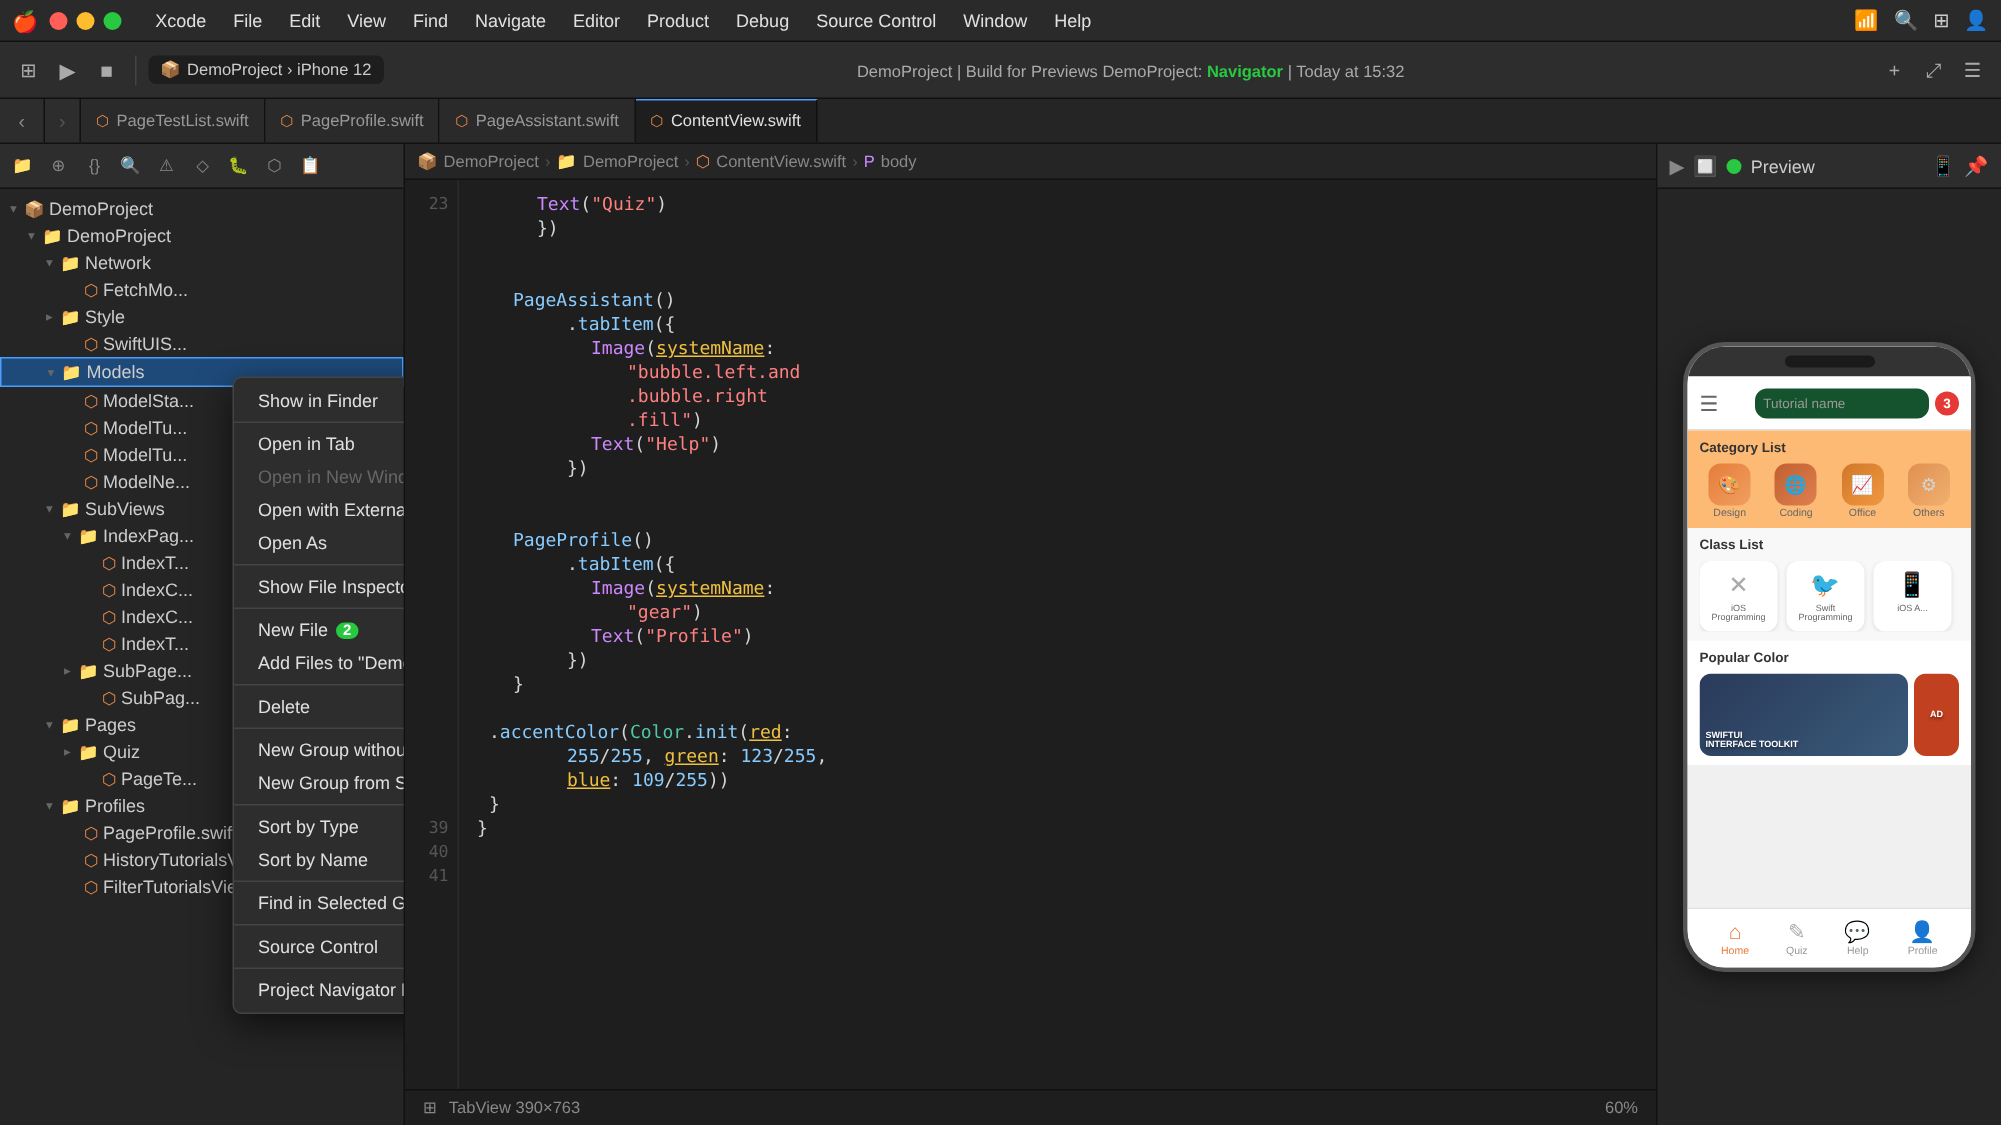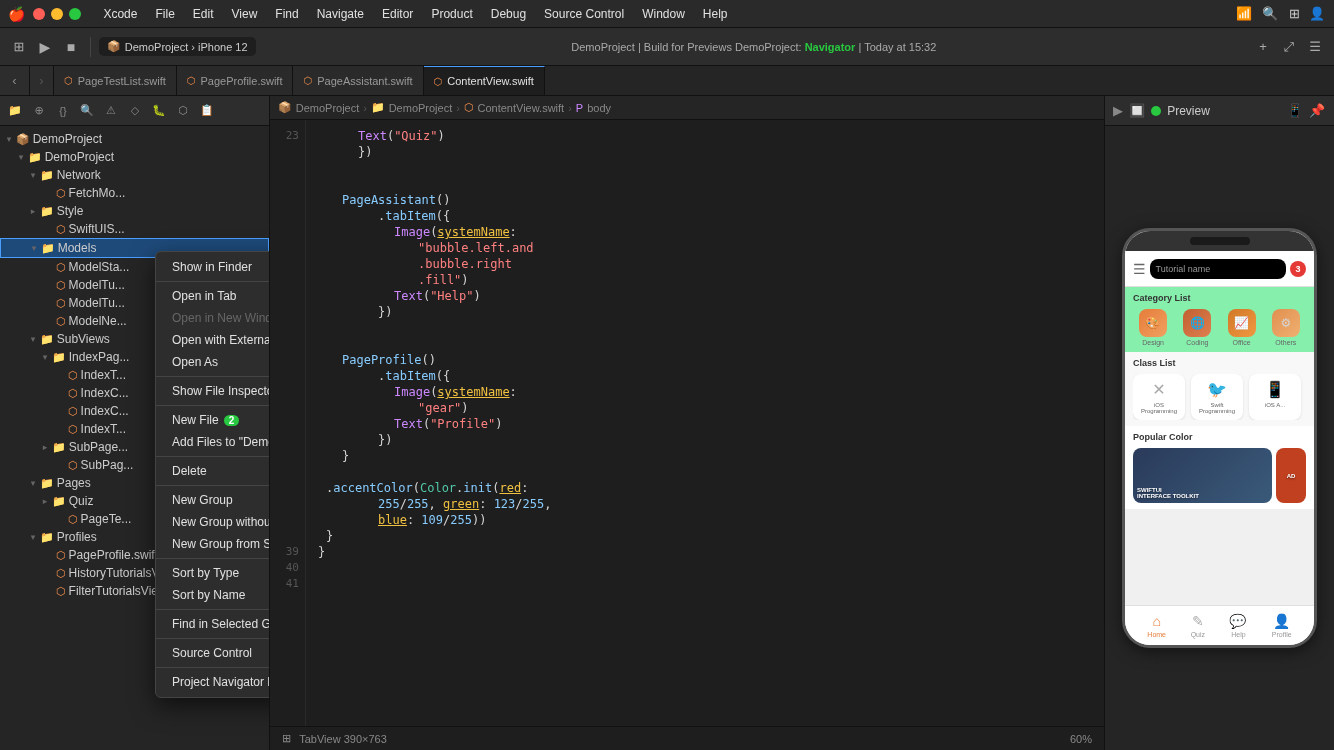--- a/index.html
+++ b/index.html
@@ -324,43 +324,44 @@
       background: white;
       display: flex;
       align-items: center;
       padding: 0 8px;
       gap: 4px;
       border-bottom: 1px solid #e0e0e0;
     }
     .phone-menu-icon { color: #666; font-size: 14px; }
     .phone-search-bar {
       flex: 1;
-      background: #000000;
+      background: #14532d;
       border-radius: 8px;
       height: 20px;
       padding: 0 6px;
       font-size: 9px;
       color: #999;
       display: flex;
       align-items: center;
+      margin-left: 20px;
     }
     .phone-badge {
       background: #e53935;
       color: white;
       border-radius: 50%;
       width: 16px;
       height: 16px;
       font-size: 9px;
       display: flex;
       align-items: center;
       justify-content: center;
       font-weight: bold;
     }
     .category-section {
-      background: #86efac;
+      background: #fdba74;
       padding: 6px 8px;
     }
     .section-title {
       font-size: 9px;
       font-weight: 600;
       color: #333;
       margin-bottom: 6px;
     }
     .category-grid {
       display: flex;
@@ -731,23 +732,20 @@
           </span>
         </div>
         <div class="cm-item">
           <span>Add Files to "DemoProject"...</span>
         </div>
         <div class="cm-separator"></div>
         <div class="cm-item">
           <span>Delete</span>
         </div>
         <div class="cm-separator"></div>
-        <div class="cm-item">
-          <span>New Group</span>
-        </div>
         <div class="cm-item">
           <span>New Group without Folder</span>
         </div>
         <div class="cm-item">
           <span>New Group from Selection</span>
         </div>
         <div class="cm-separator"></div>
         <div class="cm-item">
           <span>Sort by Type</span>
         </div>

